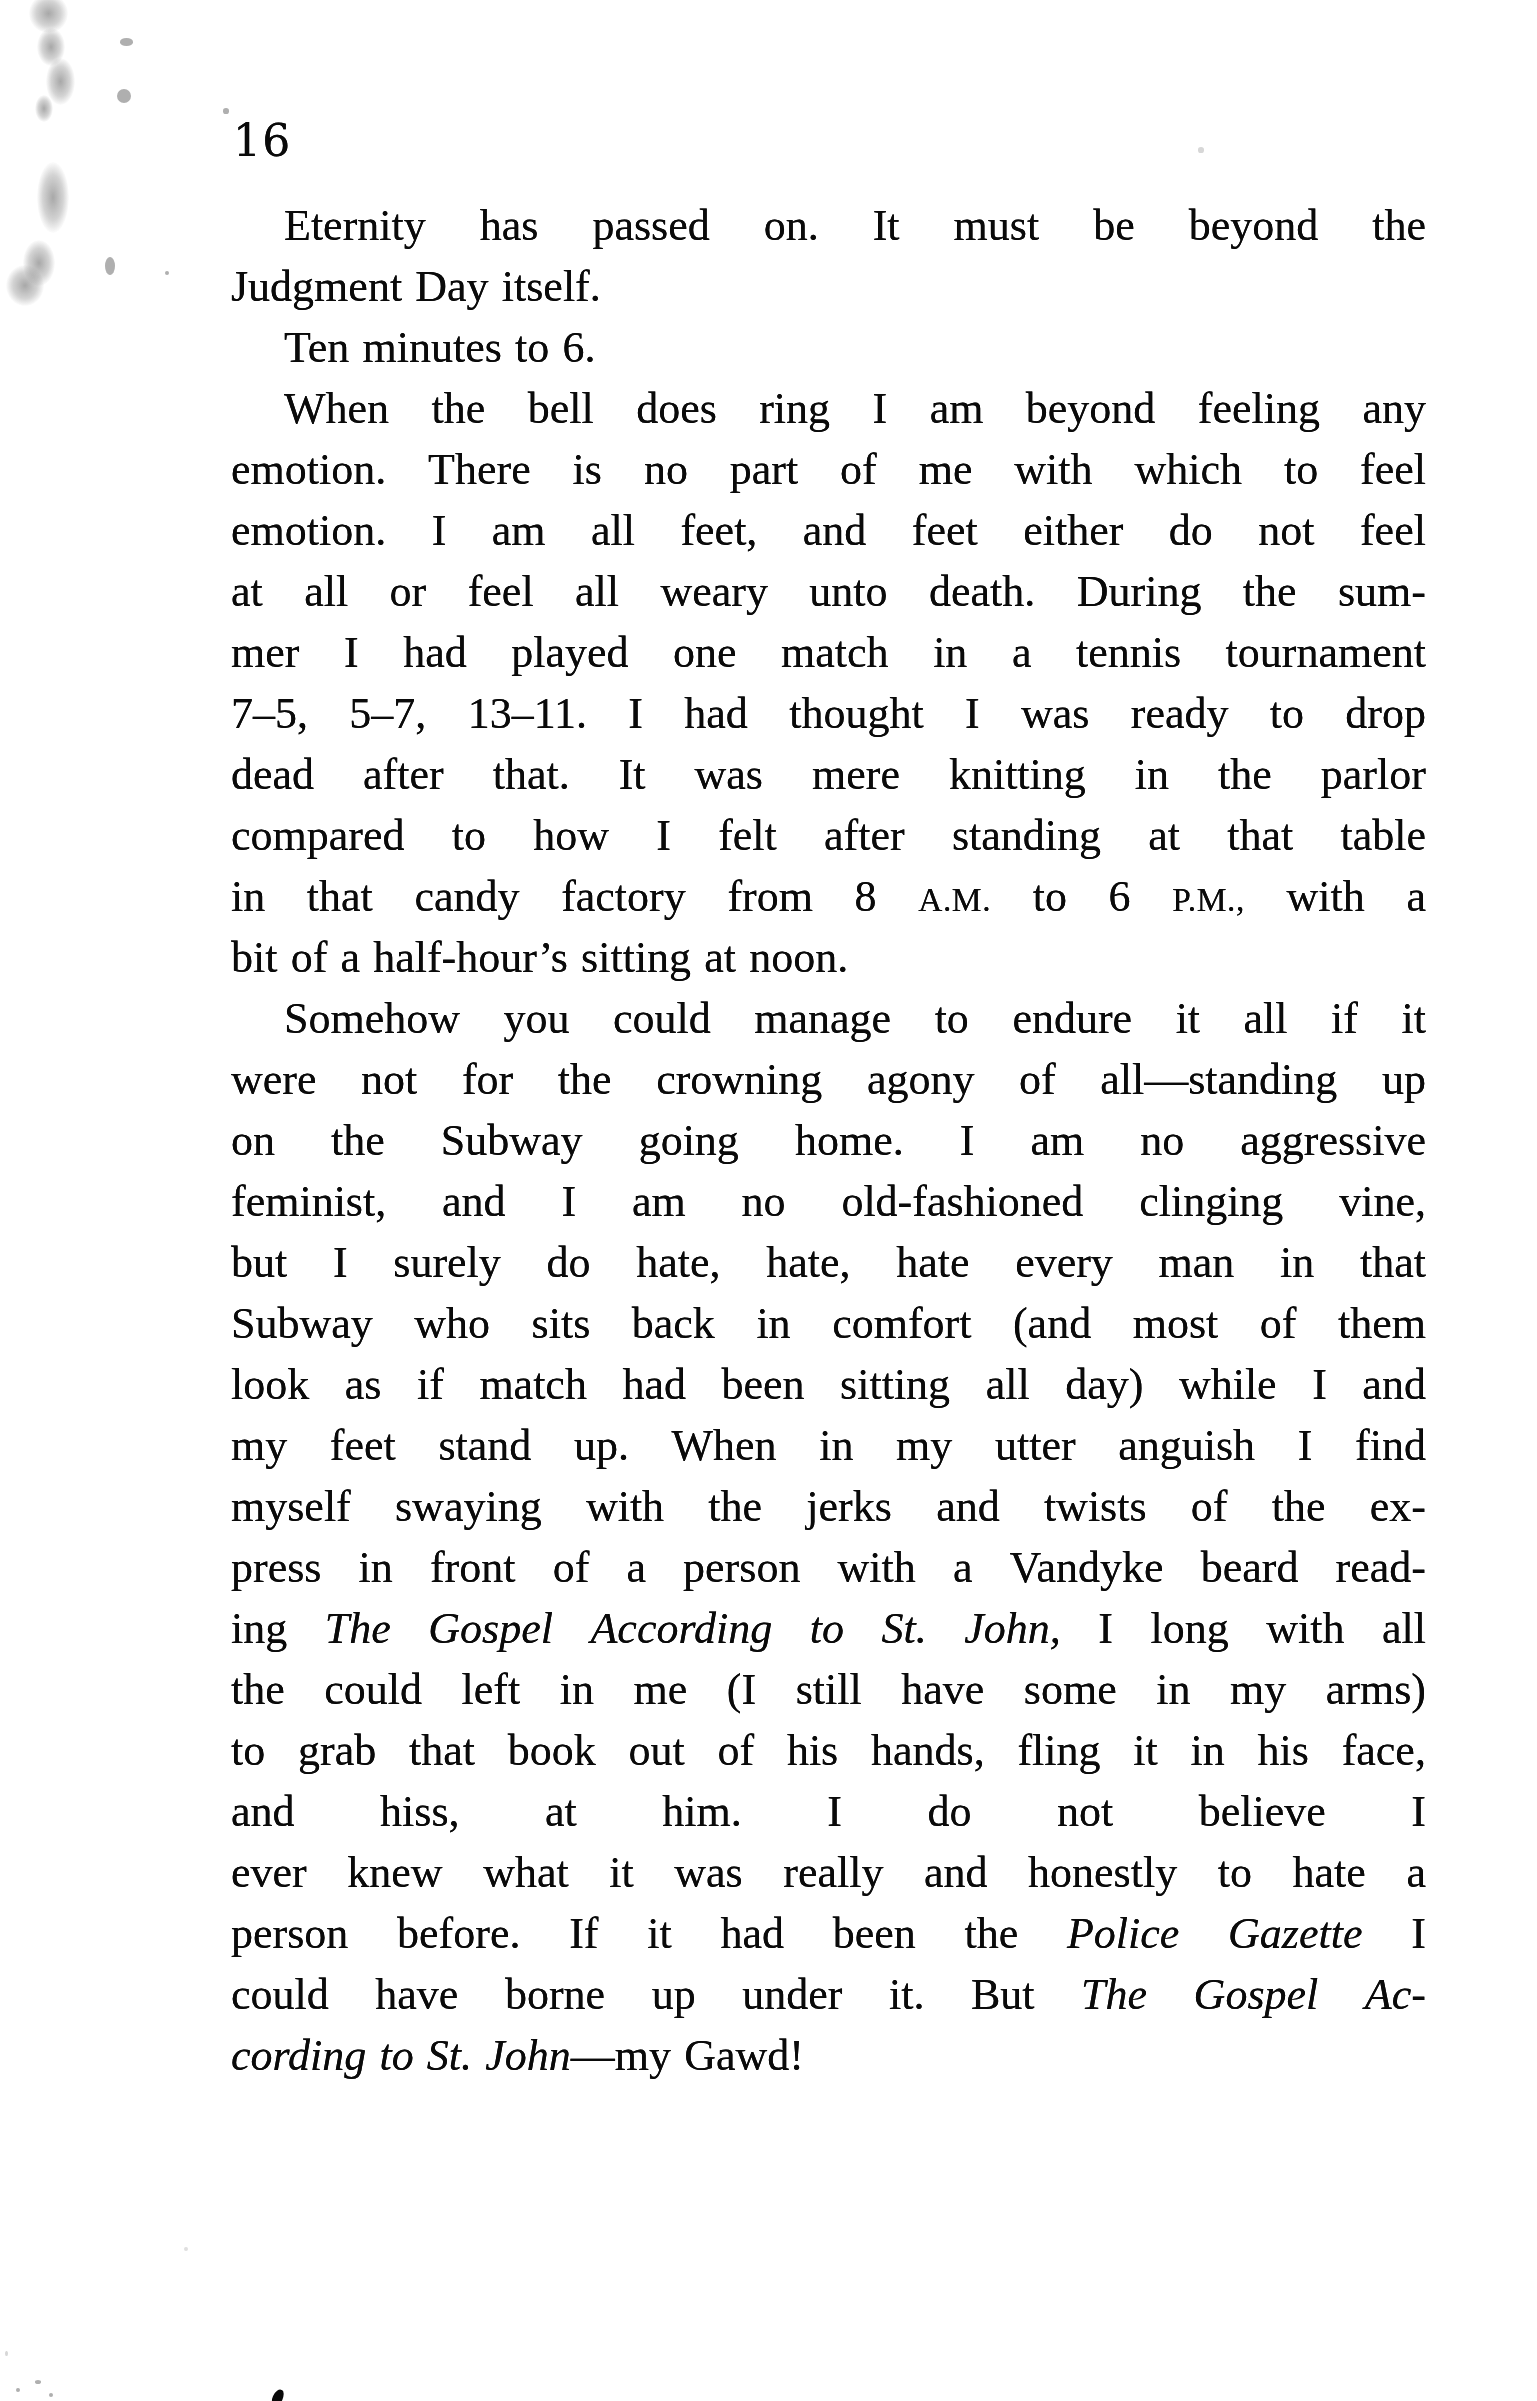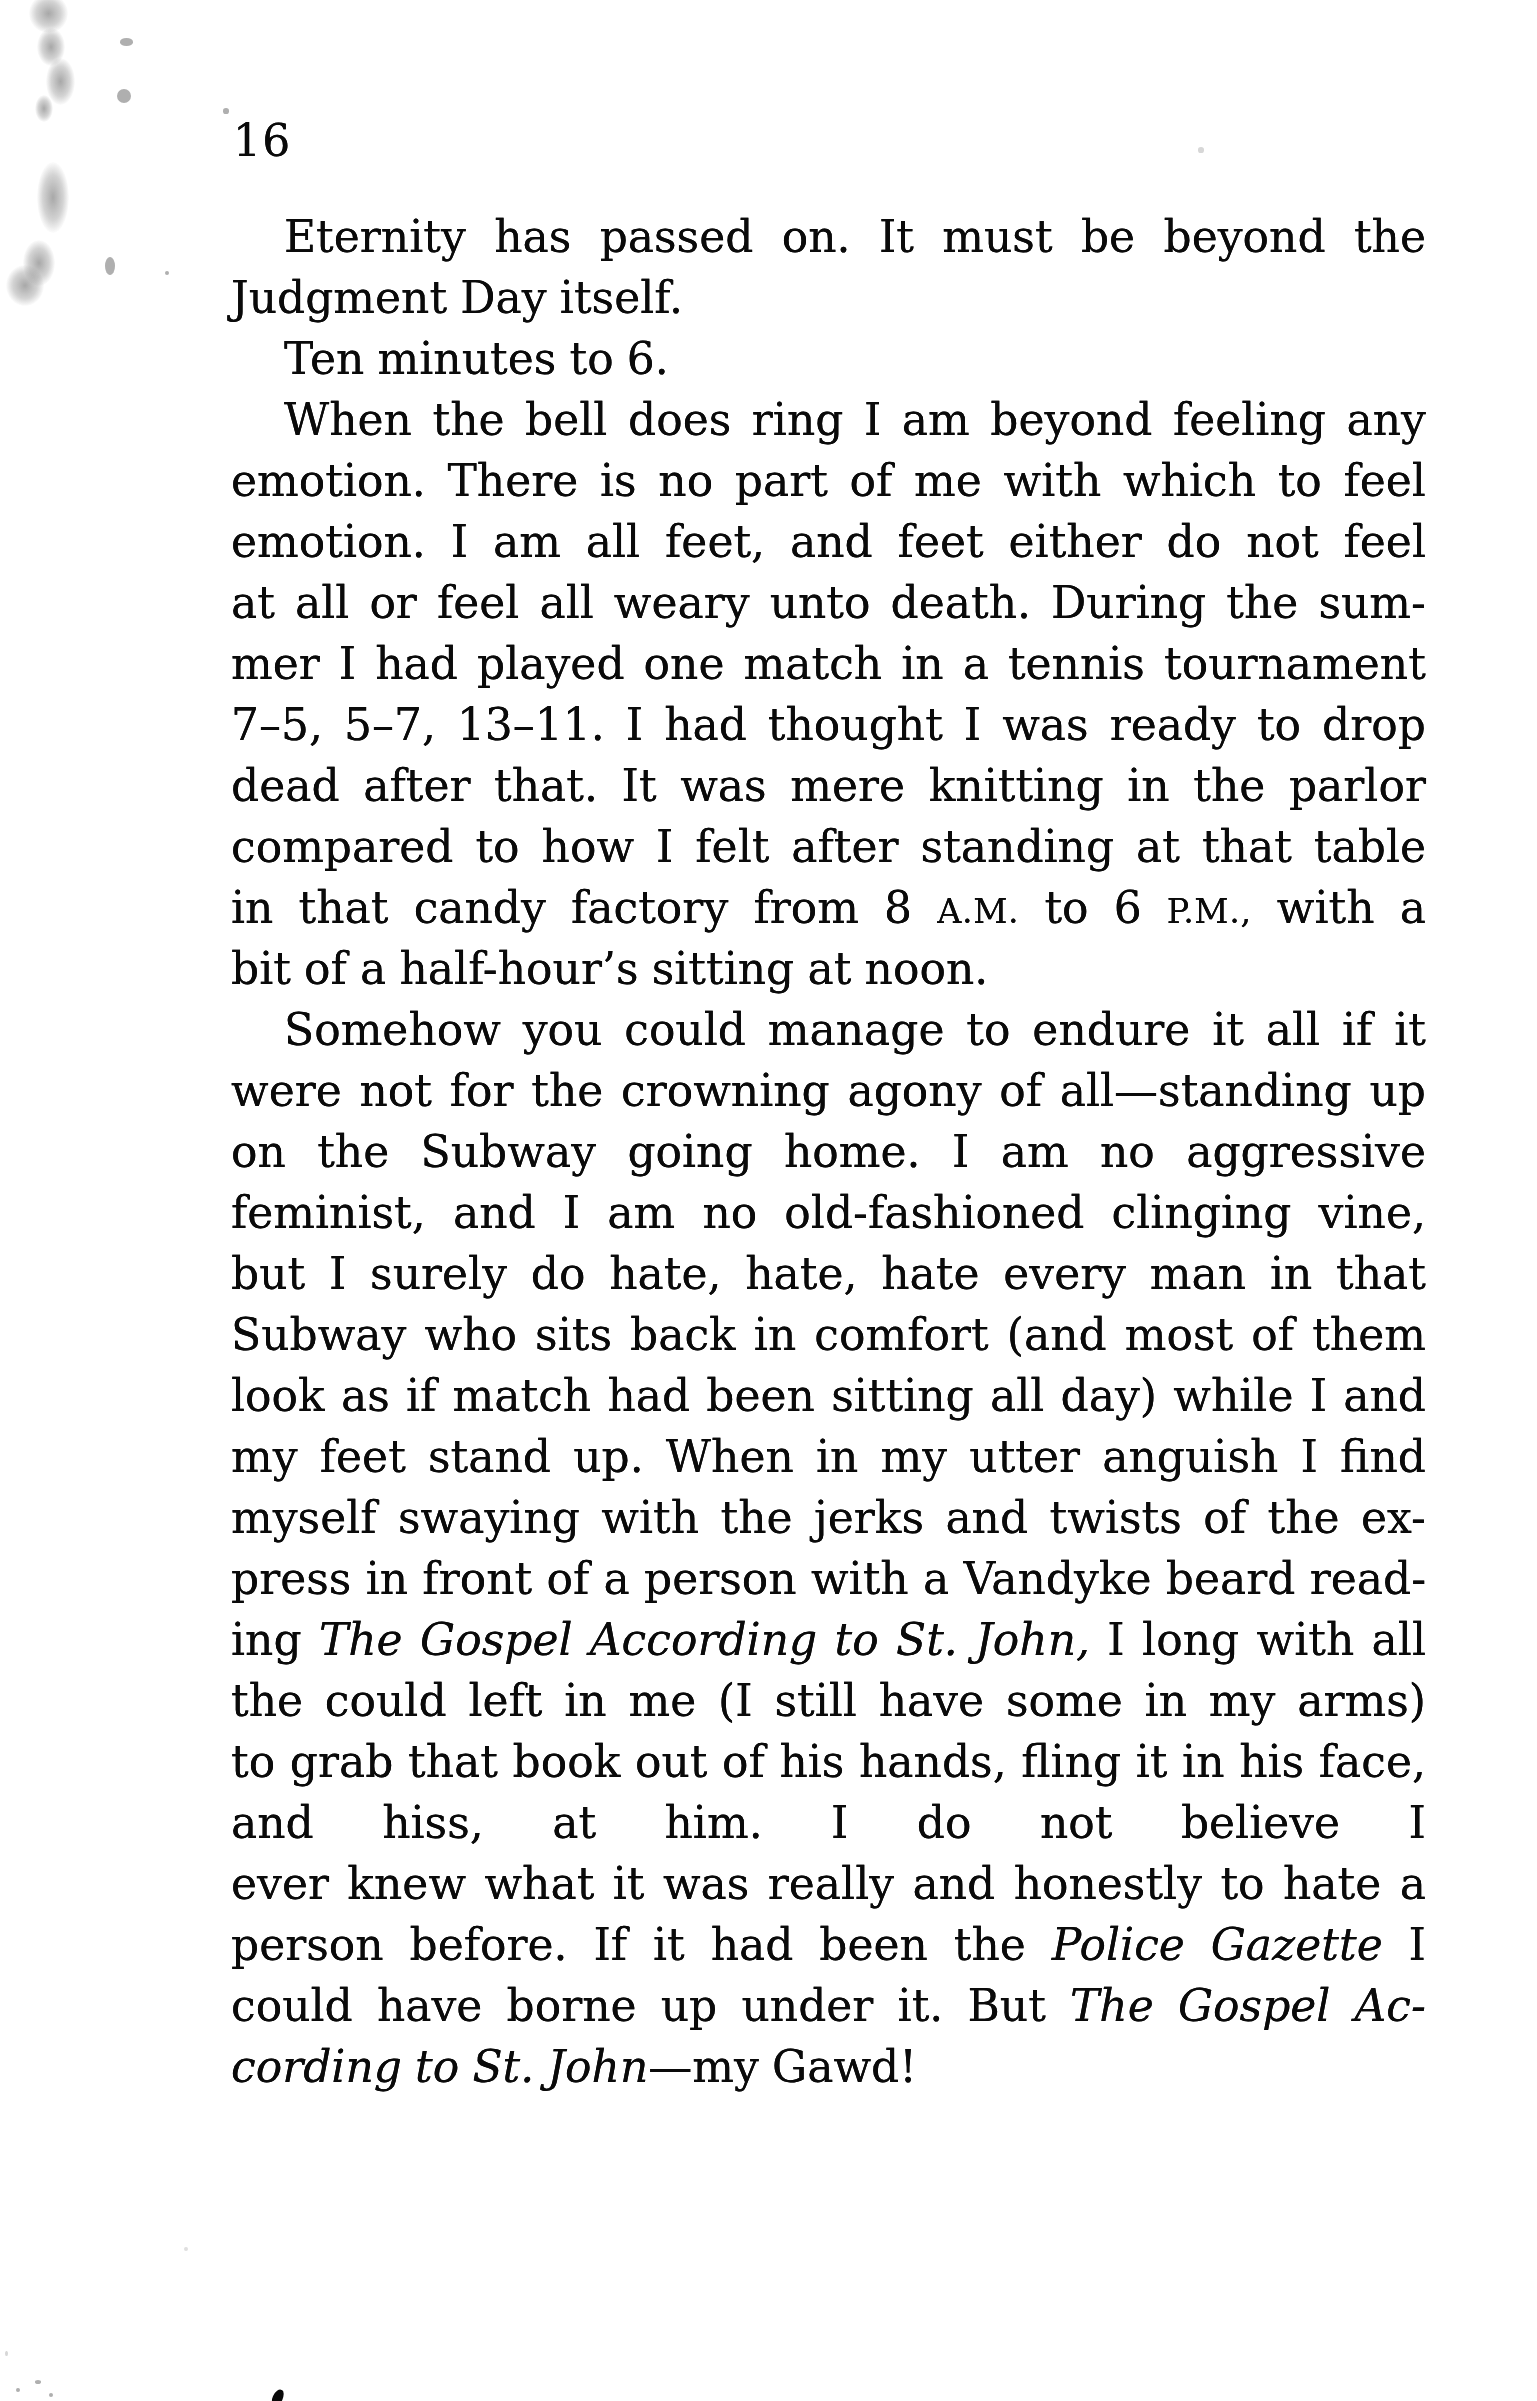--- a/index.html
+++ b/index.html
@@ -26,23 +26,24 @@
     position:absolute; left:231px; top:120px; width:1195px;
     text-align:center;
     font-size:44px; line-height:41px;
     letter-spacing:2.5px; word-spacing:15px;
     white-space:nowrap;
     text-shadow:0 0 0.6px currentColor;
   }
 
   
   .page-body {
-    position:absolute; left:231px; top:206px; width:1195px;
+    position:absolute; left:231px; top:195px; width:1195px;
     font-size:44px;
     text-shadow:0 0 0.6px currentColor;
+    font-family:Liberation Serif, serif;
   }
   .line {
     display:flex;
     height:61px; line-height:61px;
     white-space:nowrap;
   }
   .line.j { justify-content:space-between; }
   .line.j .w + .w { margin-left:0.24em; }
   .line:not(.j) { justify-content:flex-start; gap:0.30em; }
   .line.ind { padding-left:53px; }

